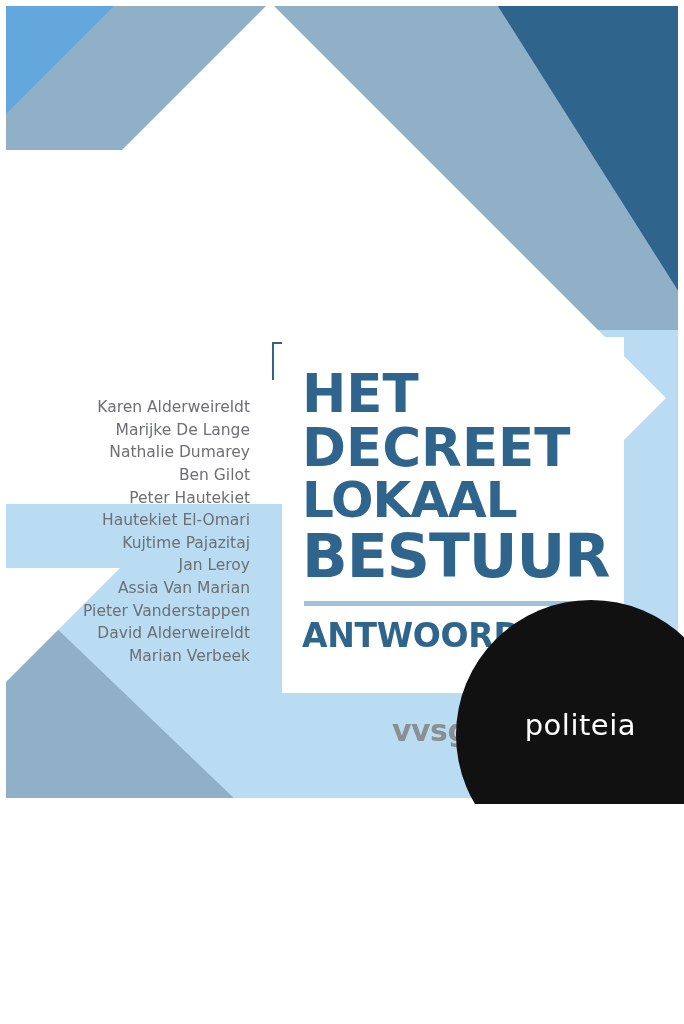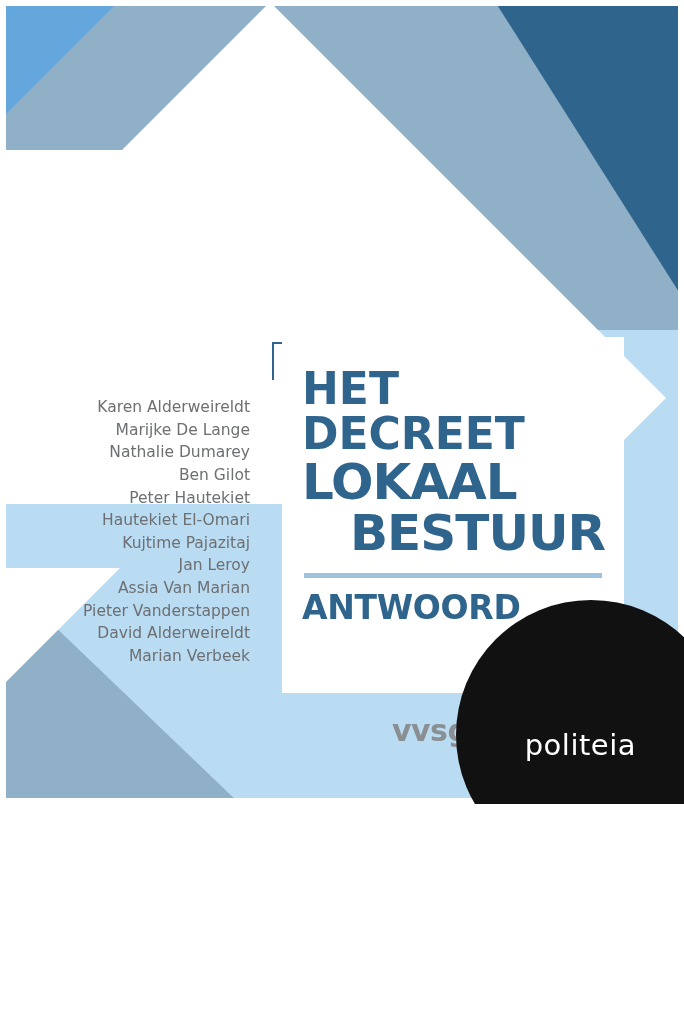--- a/index.html
+++ b/index.html
@@ -133,21 +133,21 @@
     right: -42px;
     bottom: -66px;
     width: 270px;
     height: 270px;
     border-radius: 50%;
     background: #111111;
   }
   .politeia-label {
     position: absolute;
     right: 48px;
-    bottom: 42px;
+    bottom: 62px;
     color: #ffffff;
     font-size: 29px;
     letter-spacing: 0.5px;
     font-weight: 400;
     font-family: "DejaVu Sans", sans-serif;
   }
   .vvsg-label {
     position: absolute;
     left: 392px;
     bottom: 56px;
@@ -180,23 +180,23 @@
   }
   .title-main {
     color: #2f648d;
     font-weight: 800;
     font-size: 45px;
     line-height: 1.02;
     letter-spacing: -0.5px;
     font-family: "DejaVu Sans", sans-serif;
     text-align: left;
   }
-  .title-main .line1 { font-size: 44px; letter-spacing: 0px; }
+  .title-main .line1 { font-size: 53px; letter-spacing: 0px; }
   .title-main .line2 { font-size: 50px; letter-spacing: -1px; }
-  .title-main .line3 { font-size: 50px; letter-spacing: -1px; margin-left: 48px; }
+  .title-main .line3 { font-size: 60px; letter-spacing: -1px; }
   .title-rule {
     margin: 14px 0 12px 2px;
     height: 5px;
     width: 298px;
     background: #9fc3dc;
   }
   .subtitle {
     color: #2f648d;
     font-weight: 800;
     font-size: 33px;

